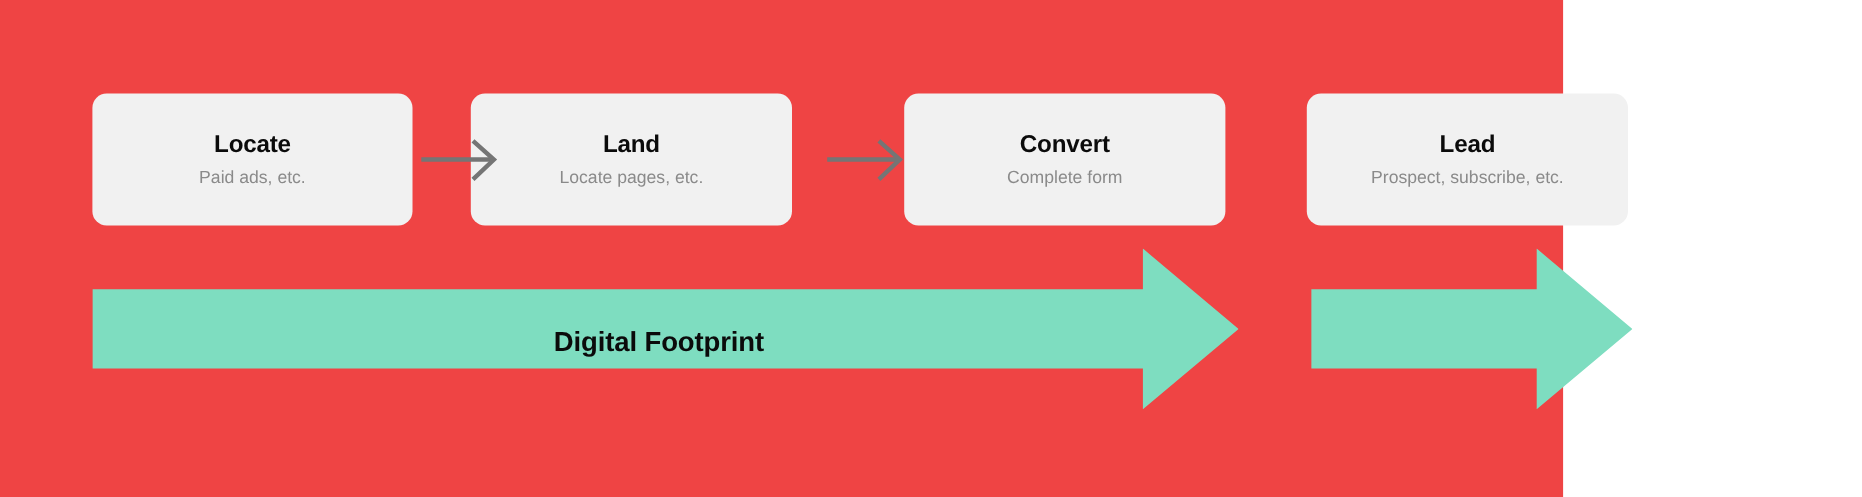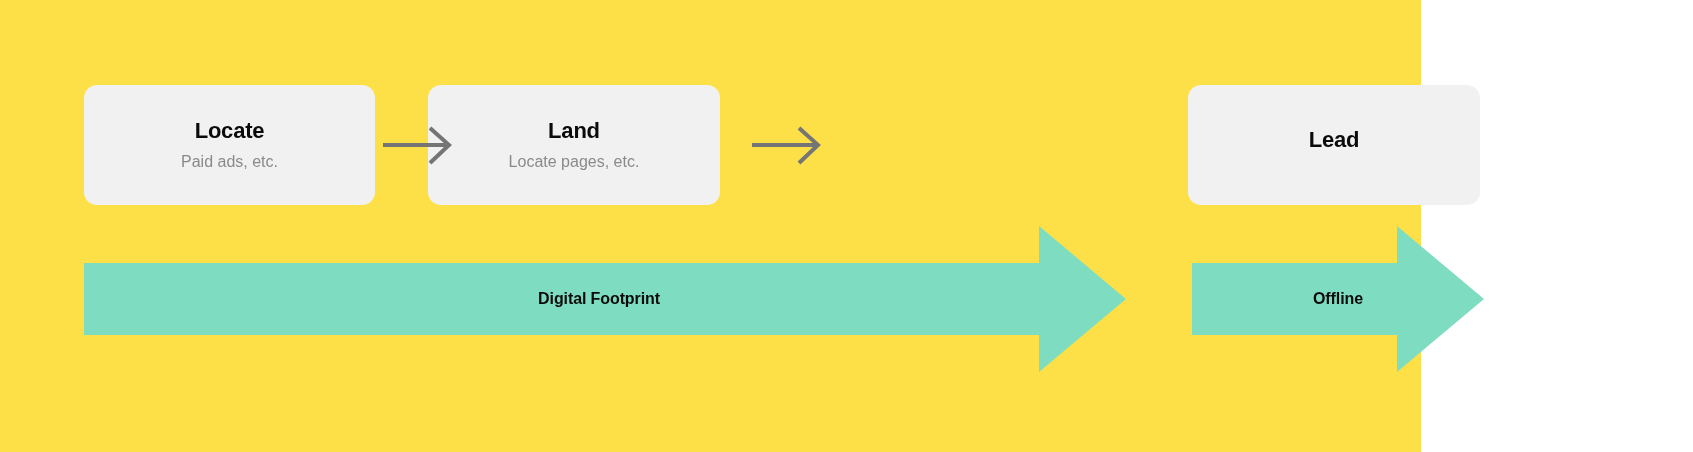--- a/index.html
+++ b/index.html
@@ -10,21 +10,21 @@
     width: 1693px;
     height: 452px;
     background: #ffffff;
     font-family: "Liberation Sans", sans-serif;
     overflow: hidden;
   }
   #canvas {
     position: relative;
     width: 1421px;
     height: 452px;
-    background: #fde047;
+    background: #ef4444;
   }
 
   
   .stage-box {
     position: absolute;
     top: 85px;
     height: 120px;
     background: #f1f1f1;
     border-radius: 13px;
     display: flex;
@@ -72,26 +72,26 @@
   .flow-arrow {
     position: absolute;
     top: 226px;
     height: 146px;
   }
   .flow-digital { left: 84px;   width: 1042px; }
   .flow-offline { left: 1192px; width: 292px;  }
 
   .flow-label {
     position: absolute;
-    top: 226px;
+    top: 238px;
     height: 146px;
     display: flex;
     align-items: center;
     justify-content: center;
-    font-size: 16px;
+    font-size: 25px;
     font-weight: bold;
     color: #0b0b0b;
     letter-spacing: -0.1px;
     pointer-events: none;
     white-space: nowrap;
   }
   .label-digital { left: 84px;   width: 1030px; }
   .label-offline { left: 1192px; width: 292px;  }
 </style>
 </head>
@@ -102,38 +102,42 @@
   <div class="stage-box box-locate">
     <div class="stage-title">Locate</div>
     <div class="stage-sub">Paid ads, etc.</div>
   </div>
 
   <div class="stage-box box-land">
     <div class="stage-title">Land</div>
     <div class="stage-sub">Locate pages, etc.</div>
   </div>
 
+  <div class="stage-box box-convert">
+    <div class="stage-title">Convert</div>
+    <div class="stage-sub">Complete form</div>
+  </div>
 
   <div class="stage-box box-lead">
     <div class="stage-title">Lead</div>
+    <div class="stage-sub">Prospect, subscribe, etc.</div>
   </div>
 
   <svg class="connector connector-1" viewBox="0 0 76 46">
     <line x1="2" y1="23" x2="66" y2="23" stroke="#757575" stroke-width="4" stroke-linecap="butt"></line>
     <polyline points="49,6 68,23 49,41" fill="none" stroke="#757575" stroke-width="4" stroke-linecap="butt" stroke-linejoin="miter"></polyline>
   </svg>
 
   <svg class="connector connector-2" viewBox="0 0 76 46">
     <line x1="2" y1="23" x2="66" y2="23" stroke="#757575" stroke-width="4" stroke-linecap="butt"></line>
     <polyline points="49,6 68,23 49,41" fill="none" stroke="#757575" stroke-width="4" stroke-linecap="butt" stroke-linejoin="miter"></polyline>
   </svg>
 
   <svg class="flow-arrow flow-digital" viewBox="0 0 1042 146" preserveAspectRatio="none">
     <polygon points="0,37 955,37 955,0 1042,73 955,146 955,109 0,109" fill="#7eddc0"></polygon>
   </svg>
   <div class="flow-label label-digital">Digital Footprint</div>
 
   <svg class="flow-arrow flow-offline" viewBox="0 0 292 146" preserveAspectRatio="none">
     <polygon points="0,37 205,37 205,0 292,73 205,146 205,109 0,109" fill="#7eddc0"></polygon>
   </svg>
-  <div class="flow-label label-offline">Offline</div>
 
 </div>
 
 </body></html>

